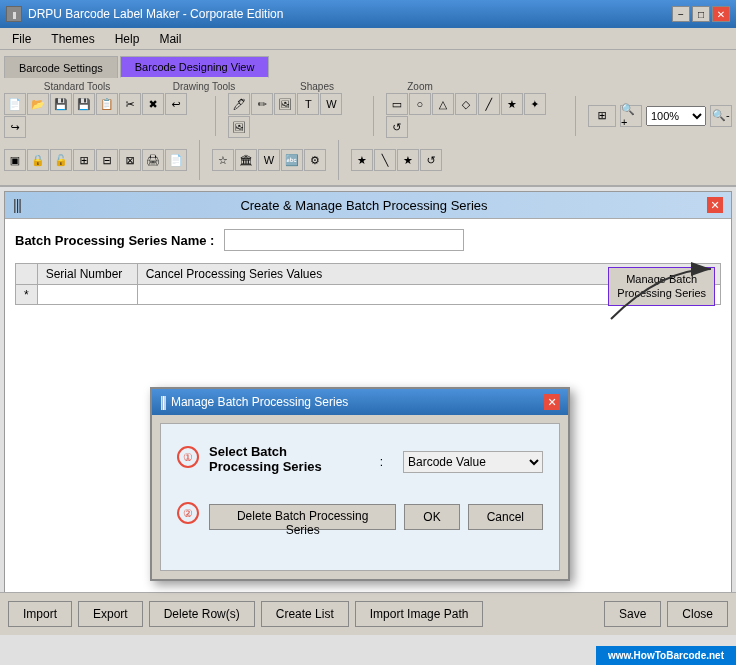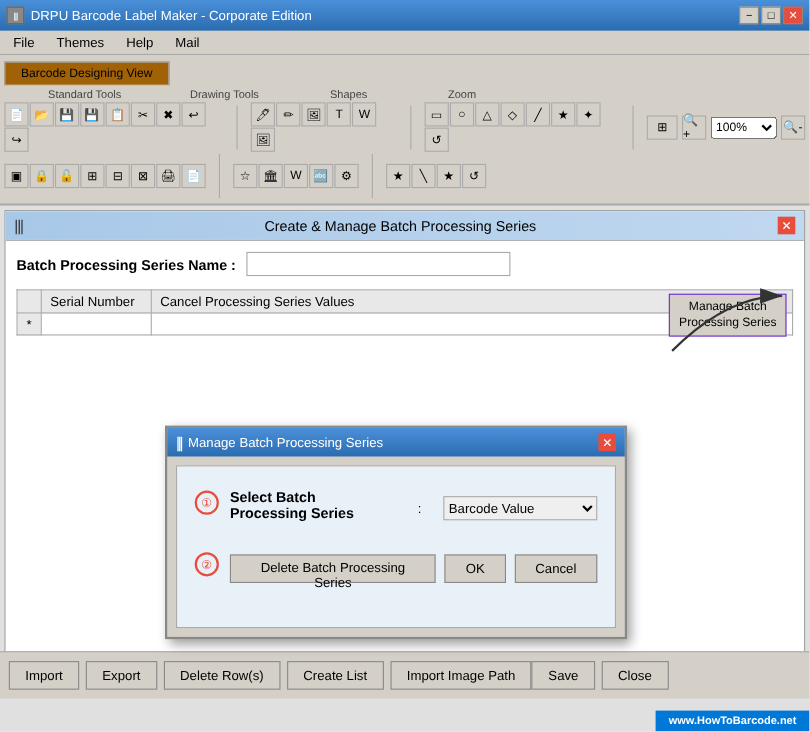--- a/index.html
+++ b/index.html
@@ -90,21 +90,21 @@
       border: 1px solid #aaa;
       background: #bdb9b0;
       cursor: pointer;
       font-size: 11px;
       border-bottom: none;
       height: 22px;
       display: flex;
       align-items: center;
     }
     .tab.active {
-      background: #a16207;
+      background: #8b5cf6;
       border-bottom: 1px solid #d4d0c8;
       font-weight: 500;
     }
 
     
     .toolbar-area {
       background: #d4d0c8;
       border-bottom: 2px solid #aaa;
       padding: 3px 4px;
     }
@@ -206,20 +206,21 @@
     .batch-table .row-marker {
       width: 20px;
       text-align: center;
       background: #e8e8e8;
     }
     .batch-table .col-serial { width: 100px; }
 
     
     .bottom-bar {
       display: flex;
+      justify-content: space-between;
       padding: 8px 8px;
       background: #d4d0c8;
       border-top: 1px solid #aaa;
       position: absolute;
       bottom: 30px;
       left: 0;
       right: 0;
     }
     .bottom-btn-group {
       display: flex;
@@ -414,20 +415,23 @@
   </div>
 
   <div class="menu-bar">
     <span class="menu-item">File</span>
     <span class="menu-item">Themes</span>
     <span class="menu-item">Help</span>
     <span class="menu-item">Mail</span>
   </div>
 
   <div class="tab-bar">
+    <div class="tab">
+      <span>Barcode Settings</span>
+    </div>
     <div class="tab active">
       <span>Barcode Designing View</span>
     </div>
   </div>
 
   <div class="toolbar-area">
 
     <div style="display:flex; gap:8px; font-size:10px; color:#444; padding-left:4px; margin-bottom:1px;">
       <span style="width:138px; text-align:center;">Standard Tools</span>
       <span style="width:100px; text-align:center;">Drawing Tools</span>

